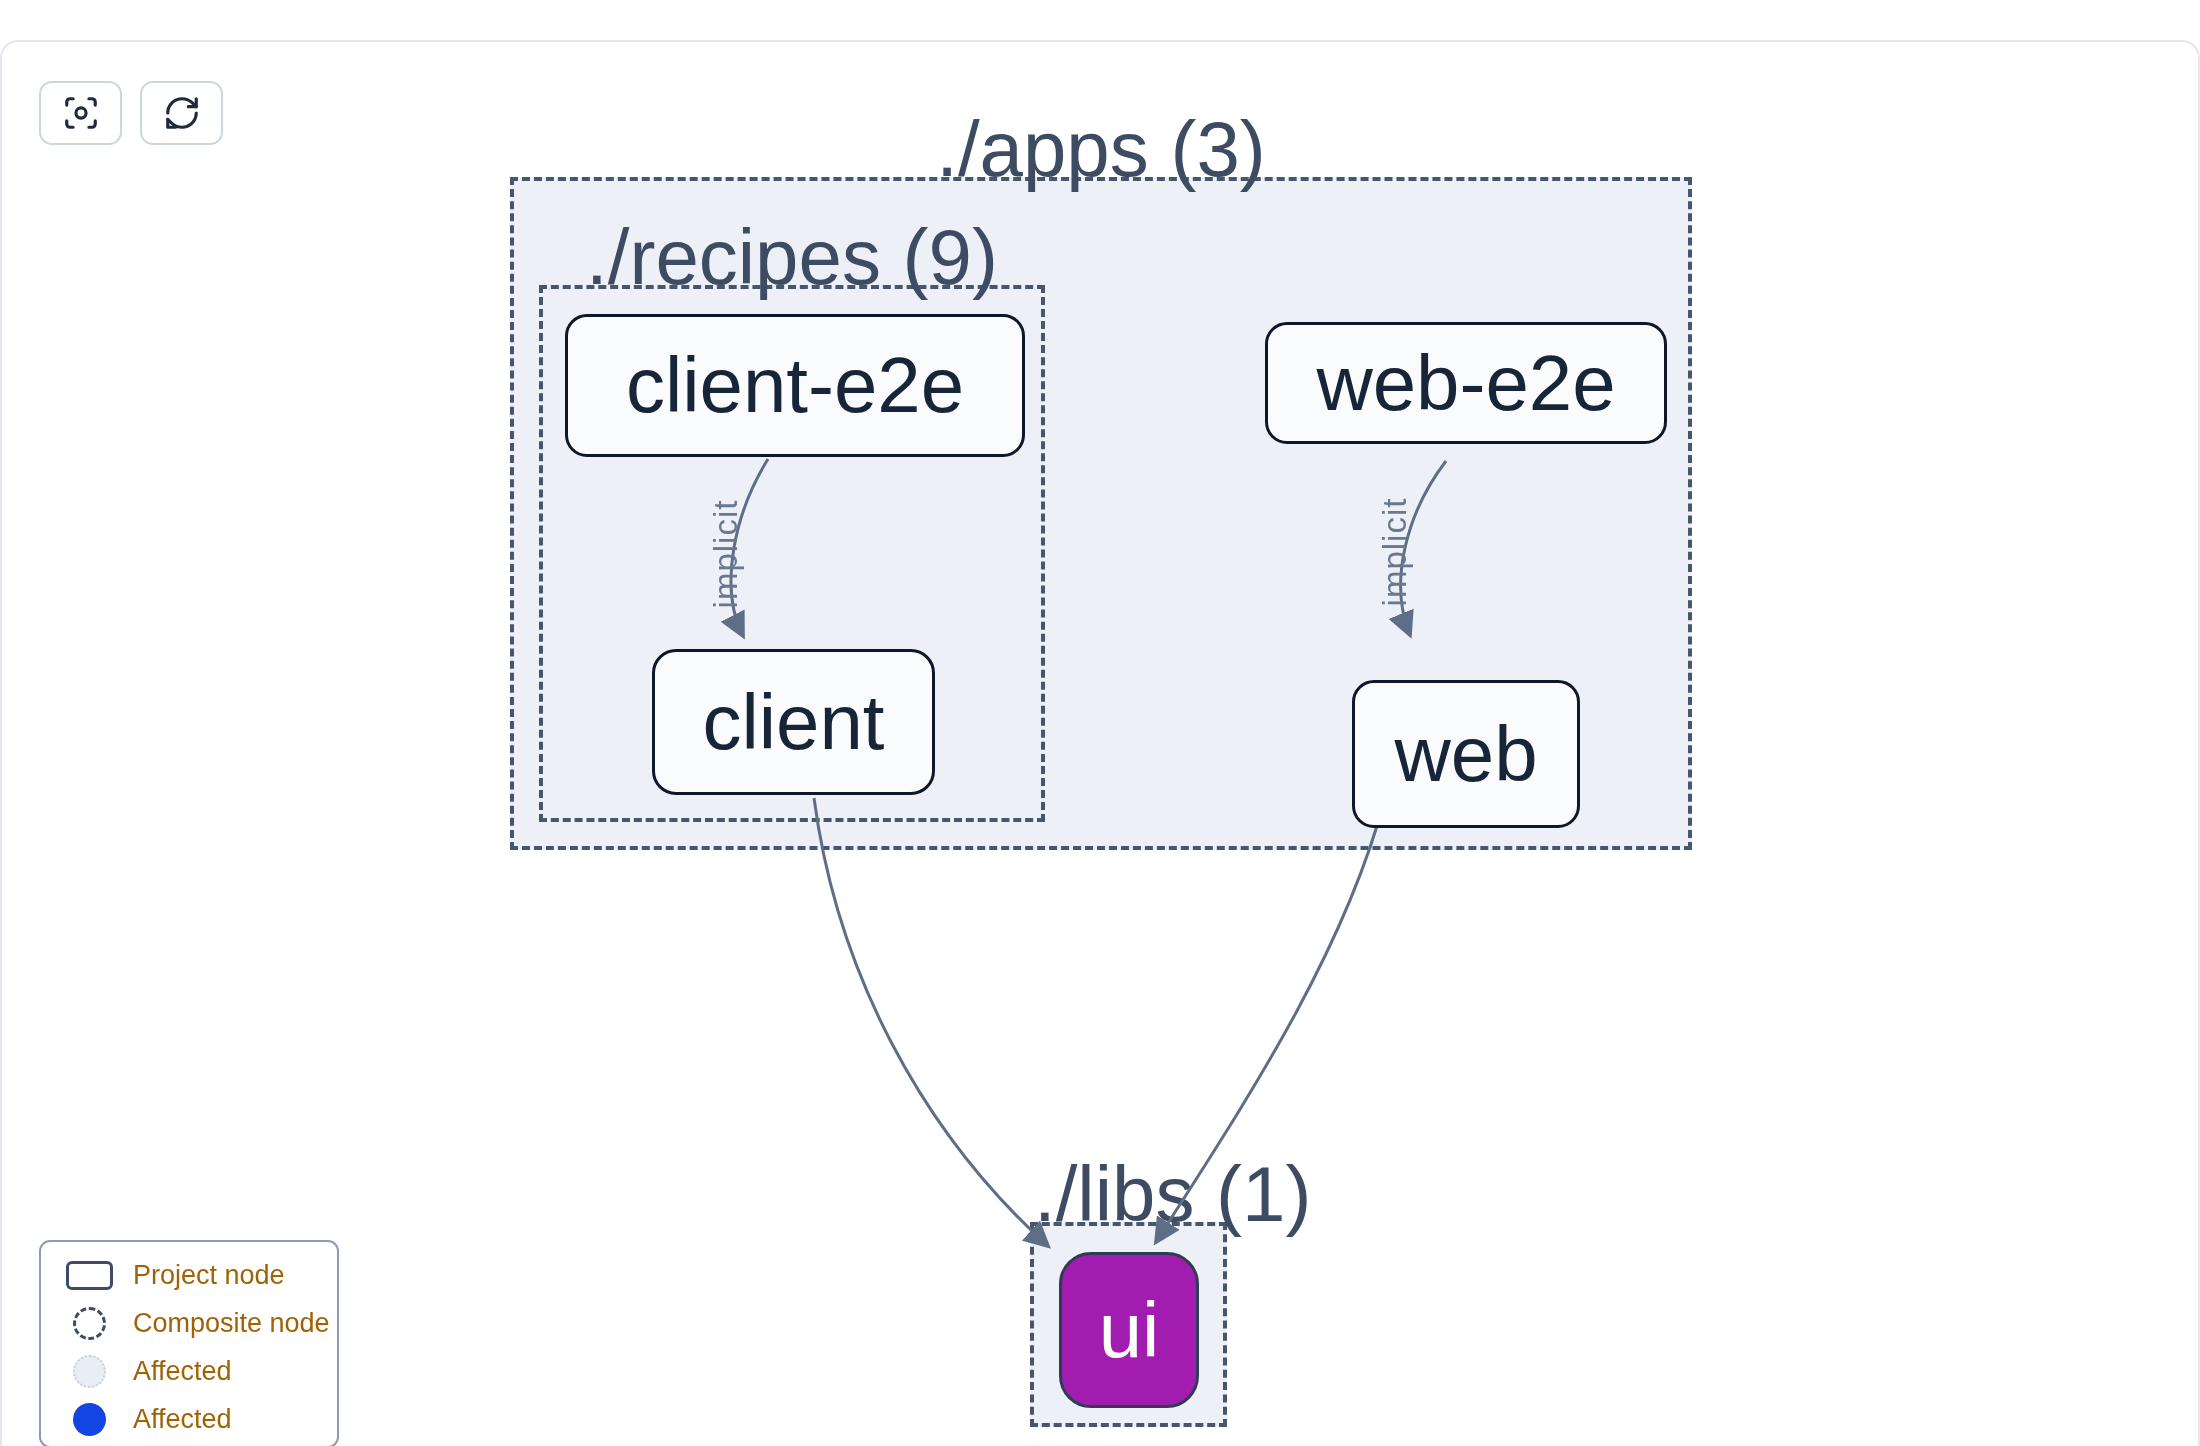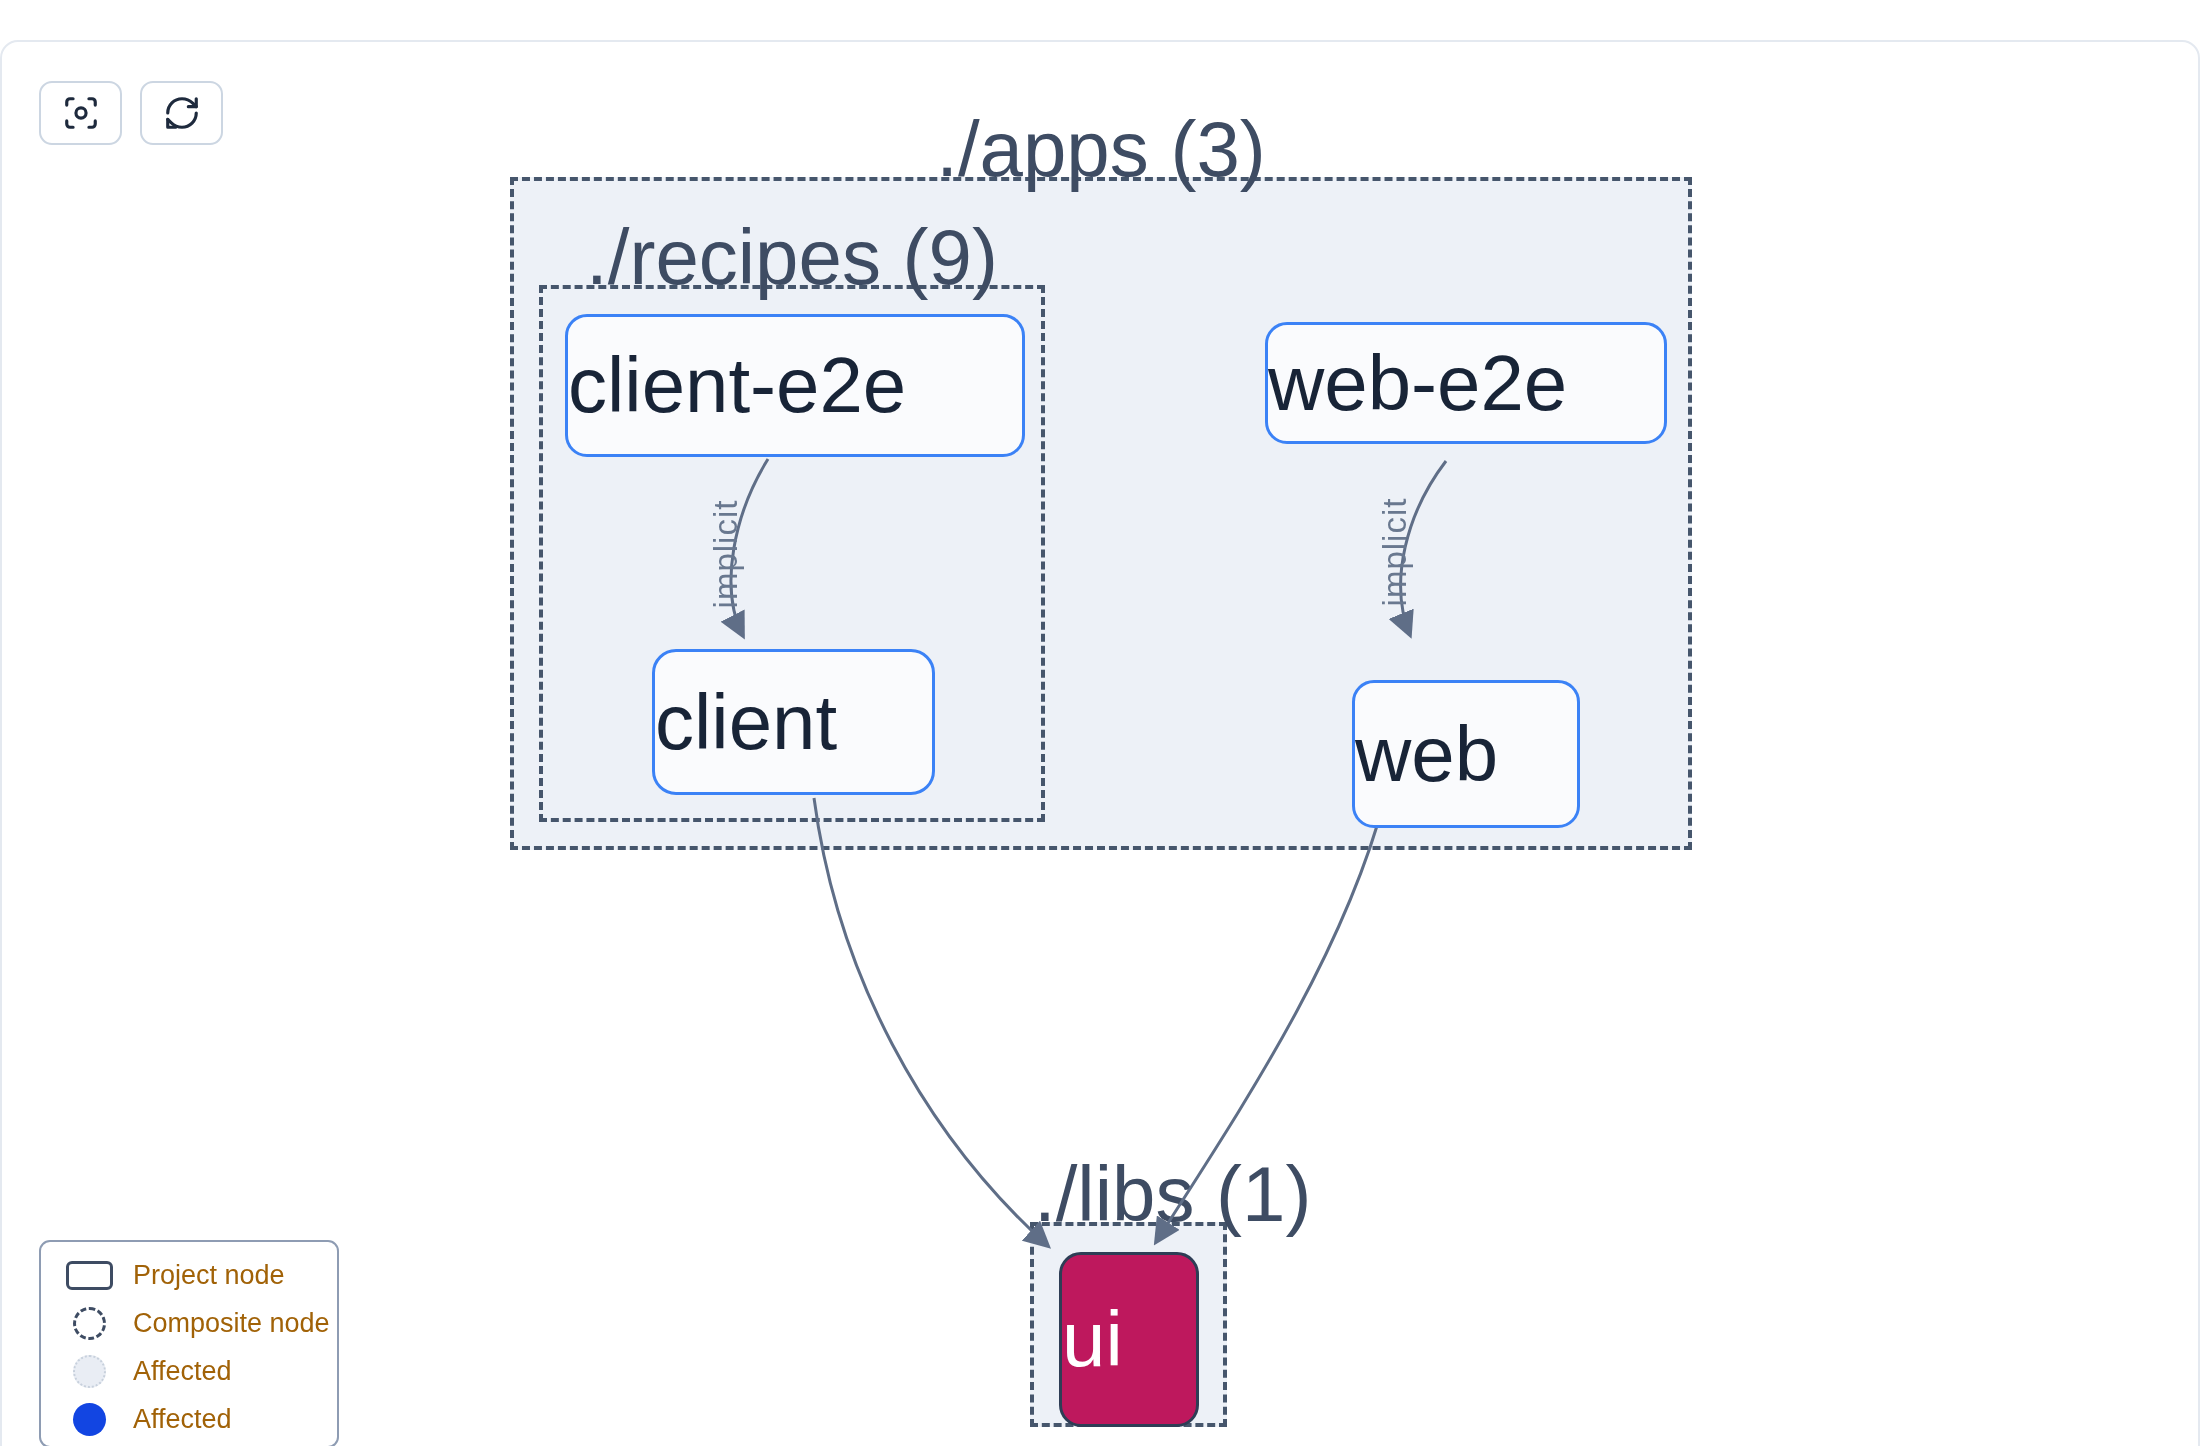--- a/index.html
+++ b/index.html
@@ -58,34 +58,34 @@
     color: #69788f;
     transform: translate(-50%, -50%) rotate(-90deg);
     white-space: nowrap;
     letter-spacing: 1px;
   }
 
   
   .node {
     position: absolute; z-index: 10;
     background: #fafbfd;
-    border: 3px solid #3b82f6;
+    border: 3px solid #0f172a;
     border-radius: 22px;
-    display: flex; align-items: center; justify-content: flex-start;
+    display: flex; align-items: center; justify-content: center;
     font-size: 78px; color: #18industry2437;
     color: #182437;
     cursor: pointer;
   }
   #node-client-e2e { left: 563px;  top: 272px;  width: 460px; height: 143px; }
   #node-web-e2e    { left: 1263px; top: 280px;  width: 402px; height: 122px; }
   #node-client     { left: 650px;  top: 607px;  width: 283px; height: 146px; border-radius: 24px; }
   #node-web        { left: 1350px; top: 638px;  width: 228px; height: 148px; }
   #node-ui {
-    left: 1057px; top: 1210px; width: 140px; height: 175px;
-    background: #be185d; color: #ffffff; border-color: #2e3d55;
+    left: 1057px; top: 1210px; width: 140px; height: 156px;
+    background: #a21caf; color: #ffffff; border-color: #2e3d55; border-radius: 32px;
   }
 
   
   .legend {
     position: absolute; left: 37px; top: 1198px;
     width: 300px; height: 208px;
     background: #ffffff;
     border: 2px solid #8e9cb3;
     border-radius: 11px;
     z-index: 30;

